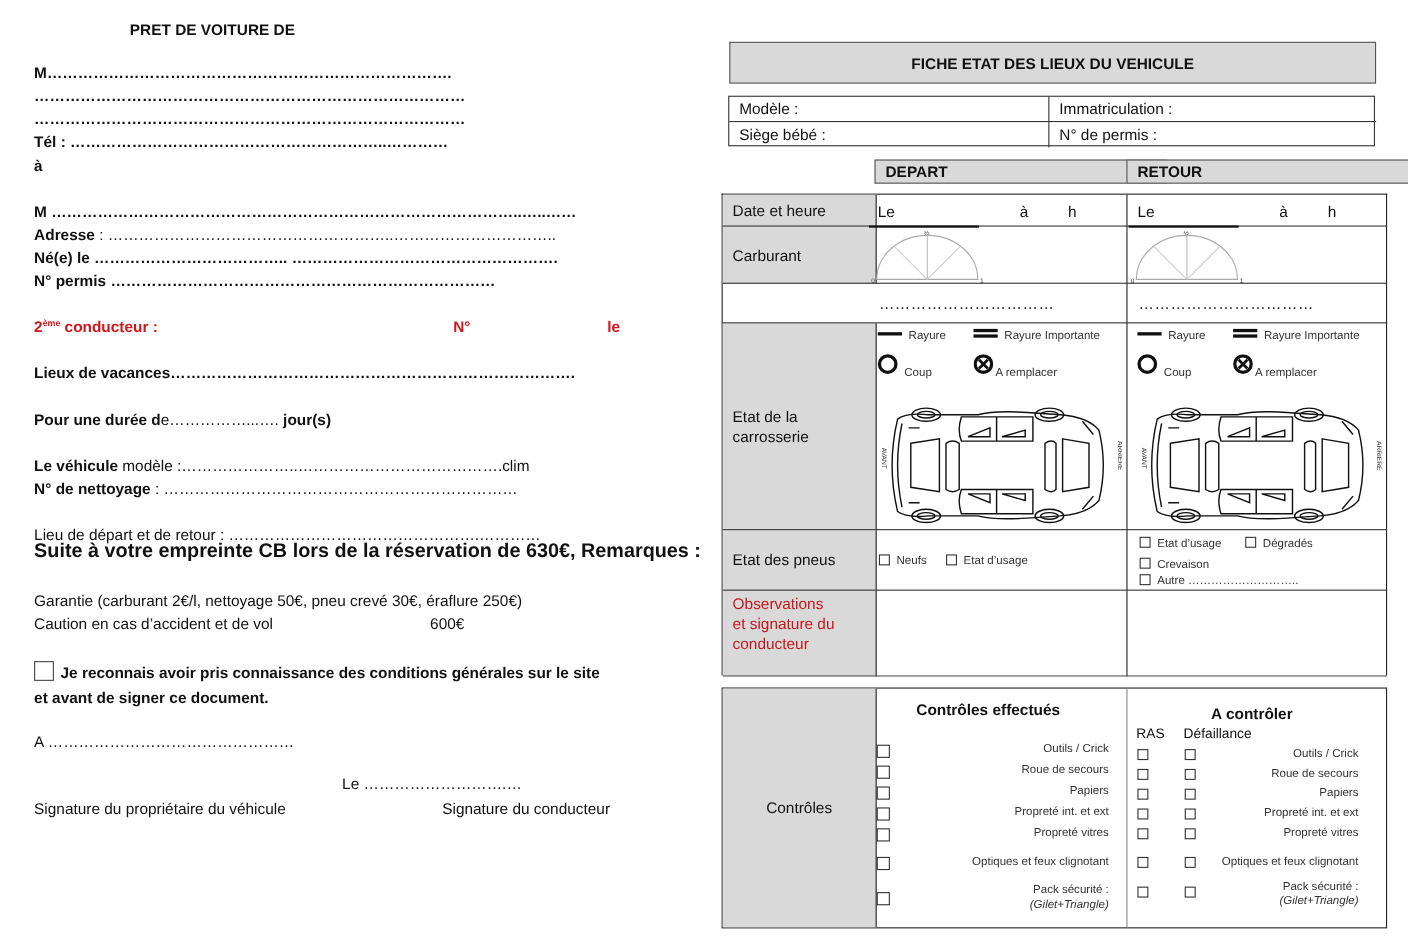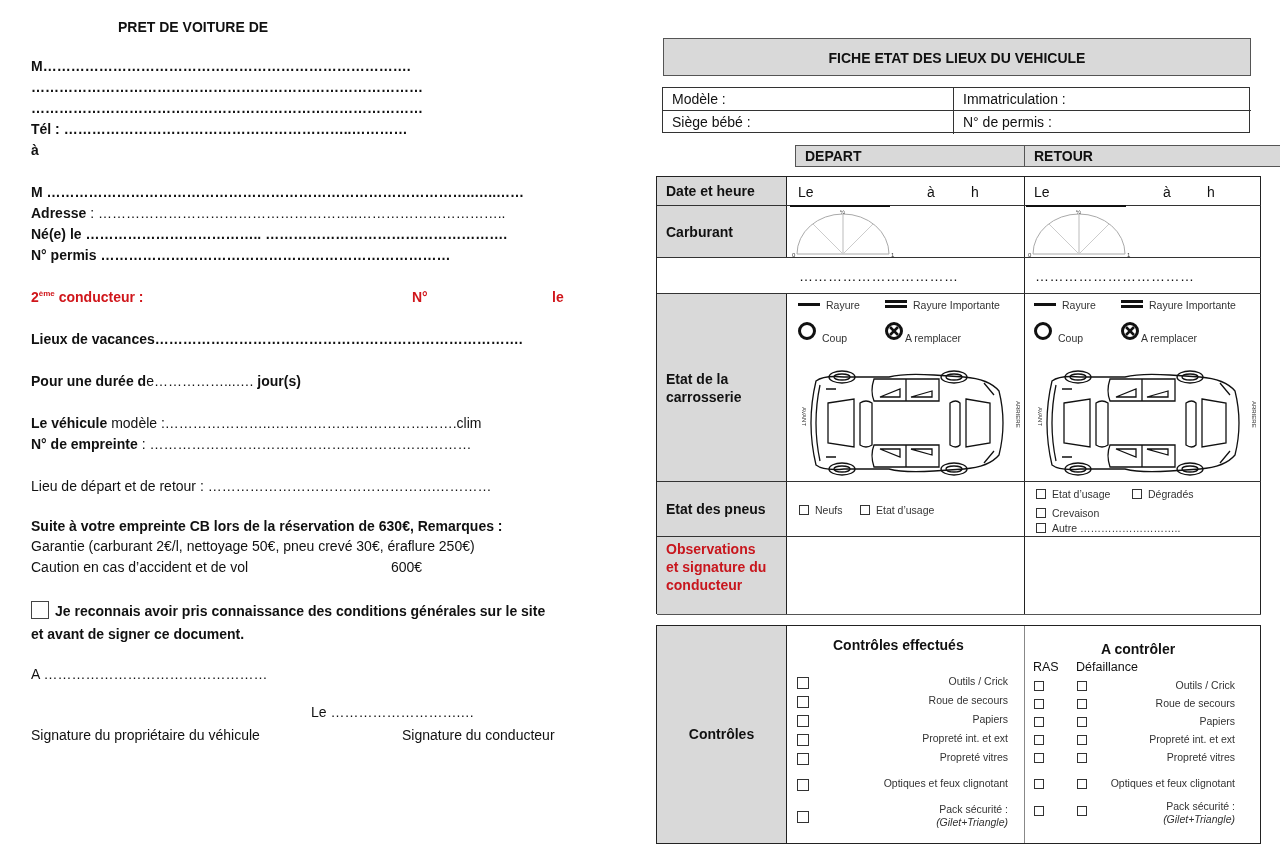--- a/index.html
+++ b/index.html
@@ -24,21 +24,21 @@
   .info .c1 { left: 0; width: 290px; }
   .info .c2 { left: 290px; width: 298px; border-left: 1px solid #333; }
   .info .r1 { top: 0; border-bottom: 1px solid #333; }
   .info .r2 { top: 23px; }
 
   .hdr { position: absolute; top: 145px; height: 22px; background: #d9d9d9; border: 1px solid #555; font-size: 14px; font-weight: bold; line-height: 21px; padding-left: 9px; }
   .hdr.dep { left: 155px; width: 266px; }
   .hdr.ret { left: 384px; width: 273px; }
 
   .grid { position: absolute; left: 16px; top: 176px; width: 605px; height: 438px; border: 1px solid #222; border-bottom: none; }
-  .lab { position: absolute; left: 0; width: 130px; background: #d9d9d9; border-right: 1px solid #222; font-size: 14px; font-weight: bold; padding-left: 9px; }
+  .lab { position: absolute; left: 0; width: 140px; background: #d9d9d9; border-right: 1px solid #222; font-size: 14px; font-weight: normal; padding-left: 9px; }
   .dcell { position: absolute; left: 132px; width: 236px; border-right: 1px solid #222; }
   .rcell { position: absolute; left: 368px; width: 236px; }
   .rowline { position: absolute; left: 0; width: 604px; height: 1px; background: #333; }
 
   .dt { font-size: 14px; position: absolute; top: 7px; }
   .gauge { position: absolute; left: 2px; top: 4px; }
   .km-dots { position: absolute; left: 9px; top: 10px; font-size: 14px; letter-spacing: 0.5px; }
   .legend { position: absolute; font-size: 10.5px; color: #333; white-space: nowrap; }
   .ln-thin { display: inline-block; width: 22px; height: 3px; background: #111; vertical-align: 3px; margin-right: 6px; }
   .ln-thick { display: inline-block; width: 22px; height: 8px; border-top: 3px solid #111; border-bottom: 3px solid #111; vertical-align: 1px; margin-right: 6px; }
@@ -77,25 +77,25 @@
   <div class="lt b red" style="top:289px">
     <span>2</span><span class="sup">ème</span><span> conducteur :</span>
   </div>
   <div class="lt b red" style="top:289px; left:412px">N°</div>
   <div class="lt b red" style="top:289px; left:552px">le</div>
   <div class="lt b" style="top:331px"><span>Lieux de vacances</span><span>…………………………………………………………………….</span></div>
 
   <div class="lt" style="top:373px"><span class="b">Pour une durée d</span><span>e</span><span>……………...….</span><span class="b"> jour(s)</span></div>
 
   <div class="lt" style="top:415px"><span class="b">Le véhicule</span><span>  modèle :…………………..………………………………….clim</span></div>
-  <div class="lt" style="top:436px"><span class="b">N° de empreinte</span><span> : ……………………………………………………………</span></div>
+  <div class="lt" style="top:436px"><span class="b">N° de nettoyage</span><span> : ……………………………………………………………</span></div>
 
   <div class="lt" style="top:478px">Lieu de départ et de retour : ………………………………………….…………</div>
 
-  <div class="lt b" style="top:518px; font-size:14px">Suite à votre empreinte CB lors de la réservation de 630€, Remarques :</div>
+  <div class="lt b" style="top:490px; font-size:18px">Suite à votre empreinte CB lors de la réservation de 630€, Remarques :</div>
   <div class="lt" style="top:538px">Garantie (carburant 2€/l, nettoyage 50€, pneu crevé 30€, éraflure 250€)</div>
   <div class="lt" style="top:559px">Caution en cas d’accident et de vol</div>
   <div class="lt" style="top:559px; left:391px">600€</div>
 
   <div class="lt b" style="top:601px">
     <span class="chk-big"></span><span>Je reconnais avoir pris connaissance des conditions générales sur le site</span>
   </div>
   <div class="lt b" style="top:626px">et avant de signer ce document.</div>
 
   <div class="lt" style="top:666px">A …………………………………………</div>

